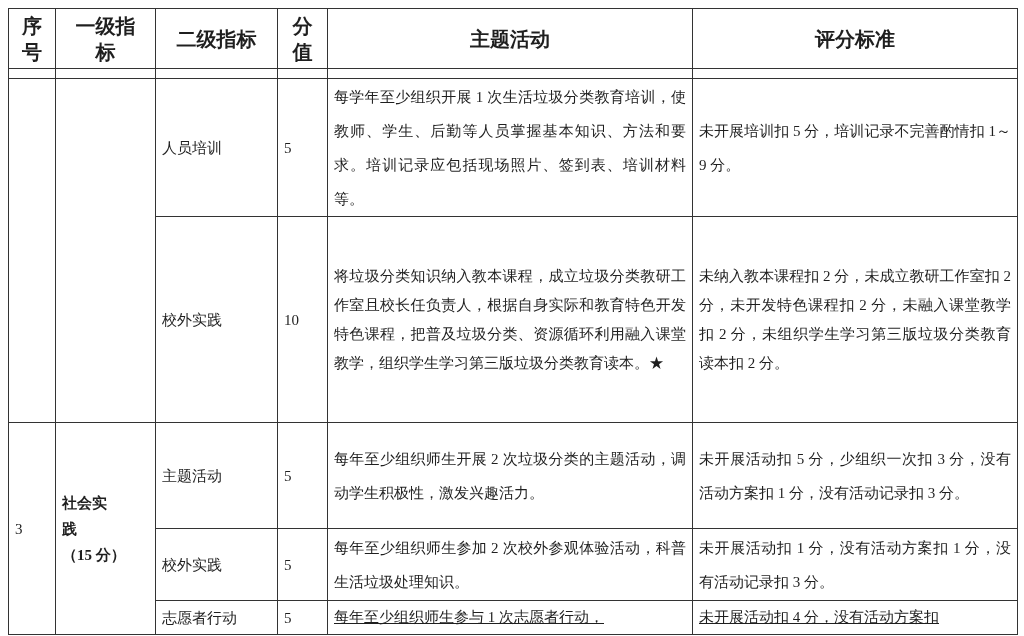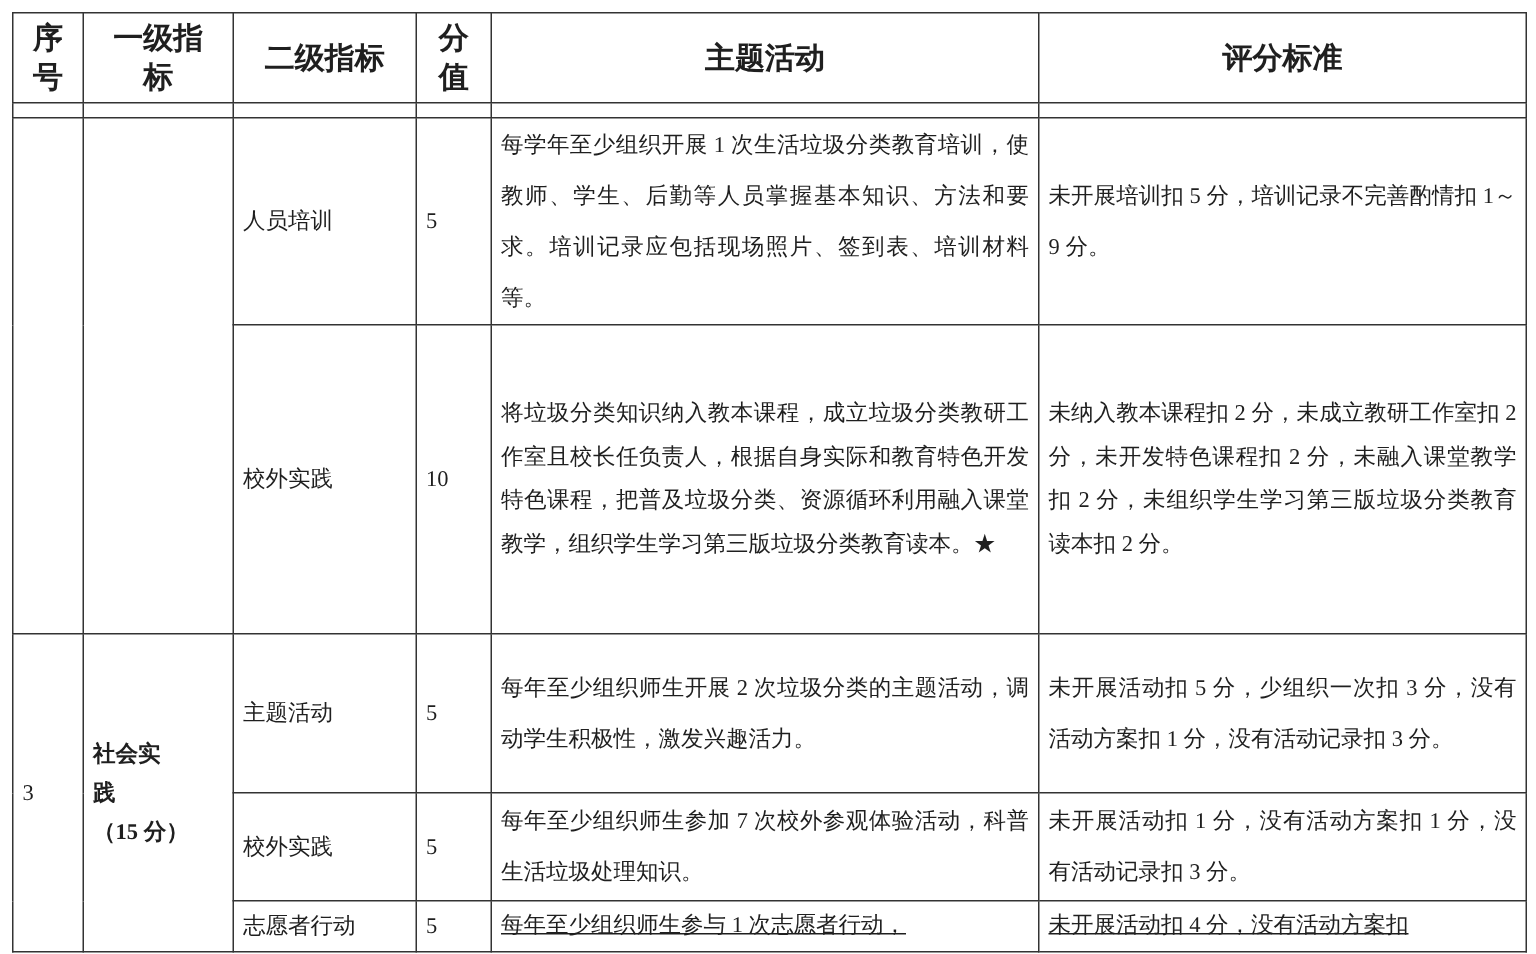--- a/index.html
+++ b/index.html
@@ -111,21 +111,21 @@
 践
 （15 分）</td>
       <td class="center">主题活动</td>
       <td class="center">5</td>
       <td class="longtext">每年至少组织师生开展 2 次垃圾分类的主题活动，调动学生积极性，激发兴趣活力。</td>
       <td class="longtext">未开展活动扣 5 分，少组织一次扣 3 分，没有活动方案扣 1 分，没有活动记录扣 3 分。</td>
     </tr>
     <tr class="r4">
       <td class="center">校外实践</td>
       <td class="center">5</td>
-      <td class="longtext">每年至少组织师生参加 7 次校外参观体验活动，科普生活垃圾处理知识。</td>
+      <td class="longtext">每年至少组织师生参加 2 次校外参观体验活动，科普生活垃圾处理知识。</td>
       <td class="longtext">未开展活动扣 1 分，没有活动方案扣 1 分，没有活动记录扣 3 分。</td>
     </tr>
     <tr class="r5">
       <td class="center">志愿者行动</td>
       <td class="center">5</td>
       <td class="longtext">每年至少组织师生参与 1 次志愿者行动，</td>
       <td class="longtext">未开展活动扣 4 分，没有活动方案扣</td>
     </tr>
   </tbody>
     </table>

